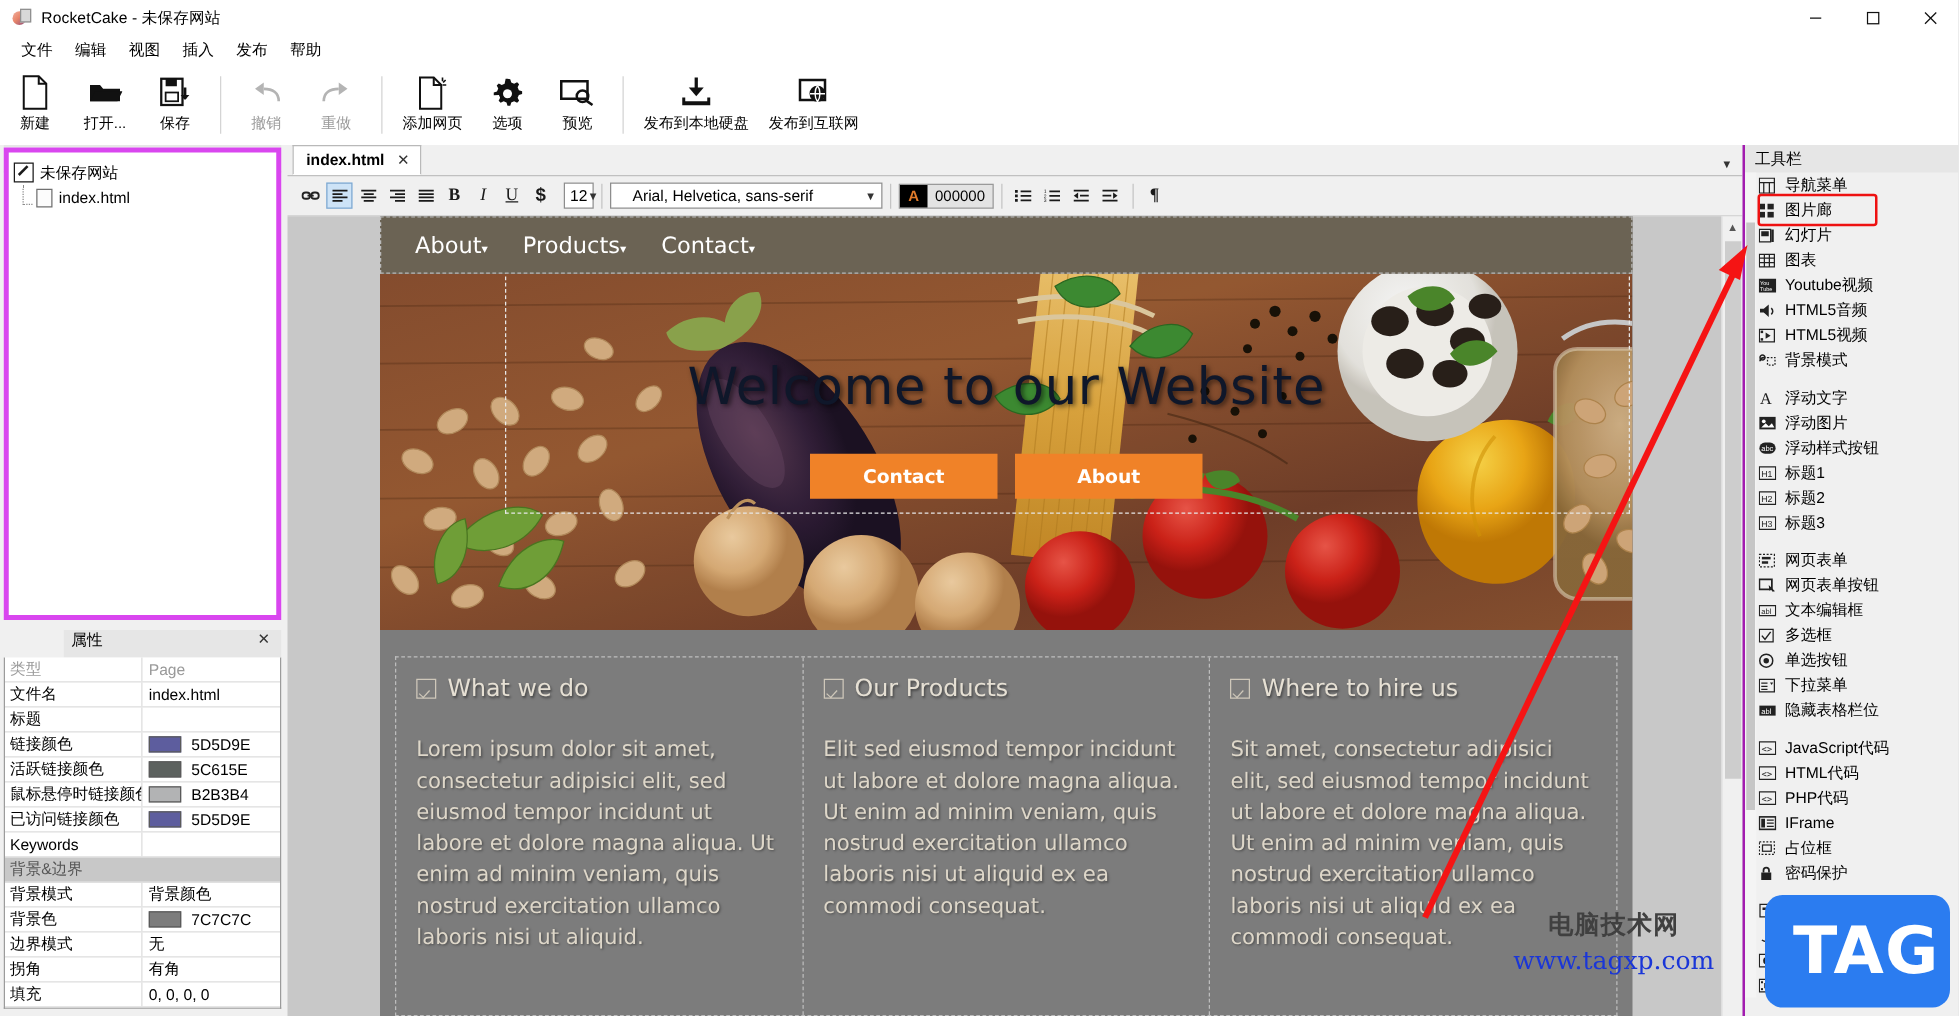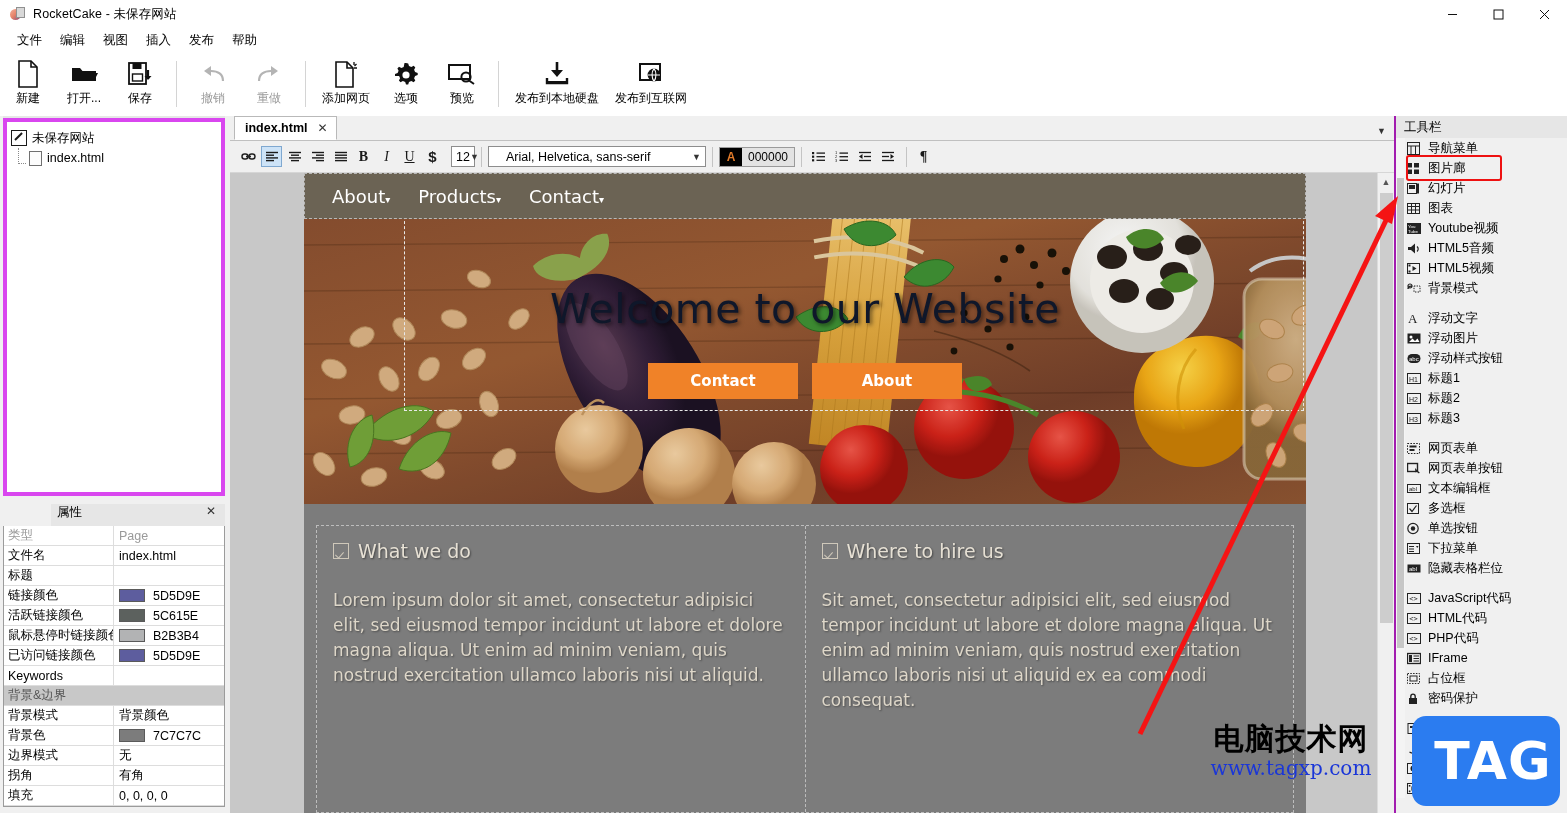--- a/index.html
+++ b/index.html
@@ -167,21 +167,21 @@
   
   .hl-box{ position:absolute; left:1406px; top:155px; width:96px; height:26px;
       border:2.5px solid #ee1111; border-radius:3px; pointer-events:none; }
 
   
   .arrow-svg{ position:absolute; left:0; top:0; width:1567px; height:813px; pointer-events:none;}
 
   
   .wm-center{ position:absolute; left:1185px; top:722px; width:212px; text-align:center;
       pointer-events:none;}
-  .wm-center .l1{ font-size:30px; font-weight:bold; color:#000000;
+  .wm-center .l1{ font-size:20px; font-weight:bold; color:#404040;
       font-family:"DejaVu Sans", sans-serif; letter-spacing:1px; line-height:34px;}
   .wm-center .l2{ font-size:20px; color:#1a36d8; font-family:"DejaVu Serif", serif;
       line-height:24px; }
   .wm-tag{ position:absolute; left:1412px; top:716px; width:148px; height:90px;
       background:#2b7cf0; border-radius:14px; display:flex; align-items:center;
       justify-content:center; pointer-events:none; }
   .wm-tag .t{ font-size:52px; font-weight:bold; color:#fff;
       font-family:"DejaVu Sans", sans-serif; letter-spacing:1px;margin-left:14px; }
 </style>
 </head>
@@ -783,20 +783,27 @@
           <div class="col">
             <div class="colhead">
               <span class="chk"></span>
               <span>What we do</span>
             </div>
             <div class="colbody">Lorem ipsum dolor sit amet, consectetur adipisici elit, sed eiusmod tempor incidunt ut labore et dolore magna aliqua. Ut enim ad minim veniam, quis nostrud exercitation ullamco laboris nisi ut aliquid.</div>
           </div>
           <div class="col">
             <div class="colhead">
               <span class="chk"></span>
+              <span>Our Products</span>
+            </div>
+            <div class="colbody">Elit sed eiusmod tempor incidunt ut labore et dolore magna aliqua. Ut enim ad minim veniam, quis nostrud exercitation ullamco laboris nisi ut aliquid ex ea commodi consequat.</div>
+          </div>
+          <div class="col">
+            <div class="colhead">
+              <span class="chk"></span>
               <span>Where to hire us</span>
             </div>
             <div class="colbody">Sit amet, consectetur adipisici elit, sed eiusmod tempor incidunt ut labore et dolore magna aliqua. Ut enim ad minim veniam, quis nostrud exercitation ullamco laboris nisi ut aliquid ex ea commodi consequat.</div>
           </div>
         </div>
 
       </div>
     </div>
 
     <div class="vscroll">

